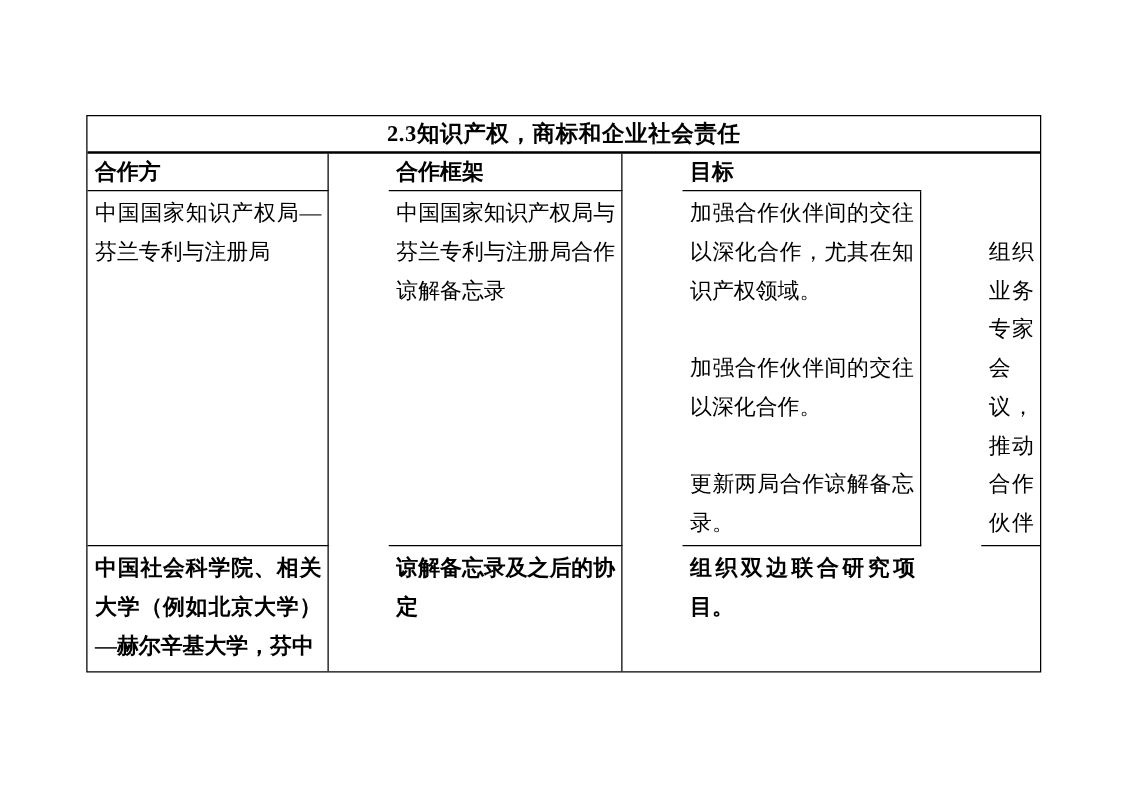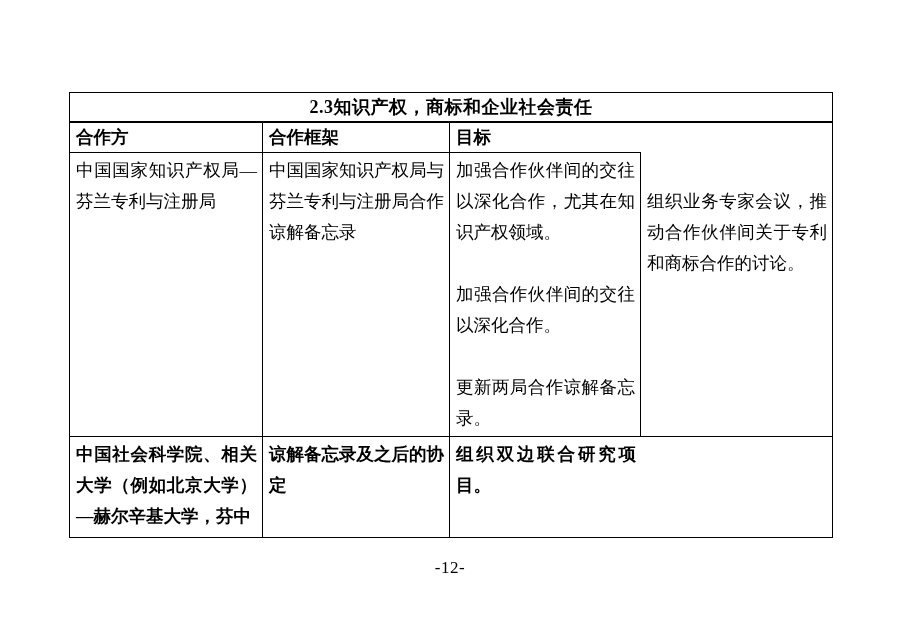--- a/index.html
+++ b/index.html
@@ -28,20 +28,21 @@
     display: flex;
     align-items: center;
     justify-content: center;
     font-weight: bold;
     font-size: 18px;
     letter-spacing: 0.5px;
   }
   .grid-row {
     display: grid;
     grid-template-columns: 193px 187px 191px 1fr;
+    gap: 48px;
   }
   .cell {
     border-right: 1px solid #000000;
     padding: 2px 5px 0 6px;
     font-size: 17.5px;
     line-height: 31px;
     overflow: hidden;
   }
   .cell:last-child { border-right: none; }
   .header-row .cell {
@@ -112,15 +113,14 @@
       <div class="cell">
         <p class="cellp">谅解备忘录及之后的协定</p>
       </div>
       <div class="cell">
         <p class="cellp">组织双边联合研究项目。</p>
       </div>
     </div>
 
   </div>
 
-  <div class="page-number">-12-</div>
 
 </div>
 
 </body></html>

